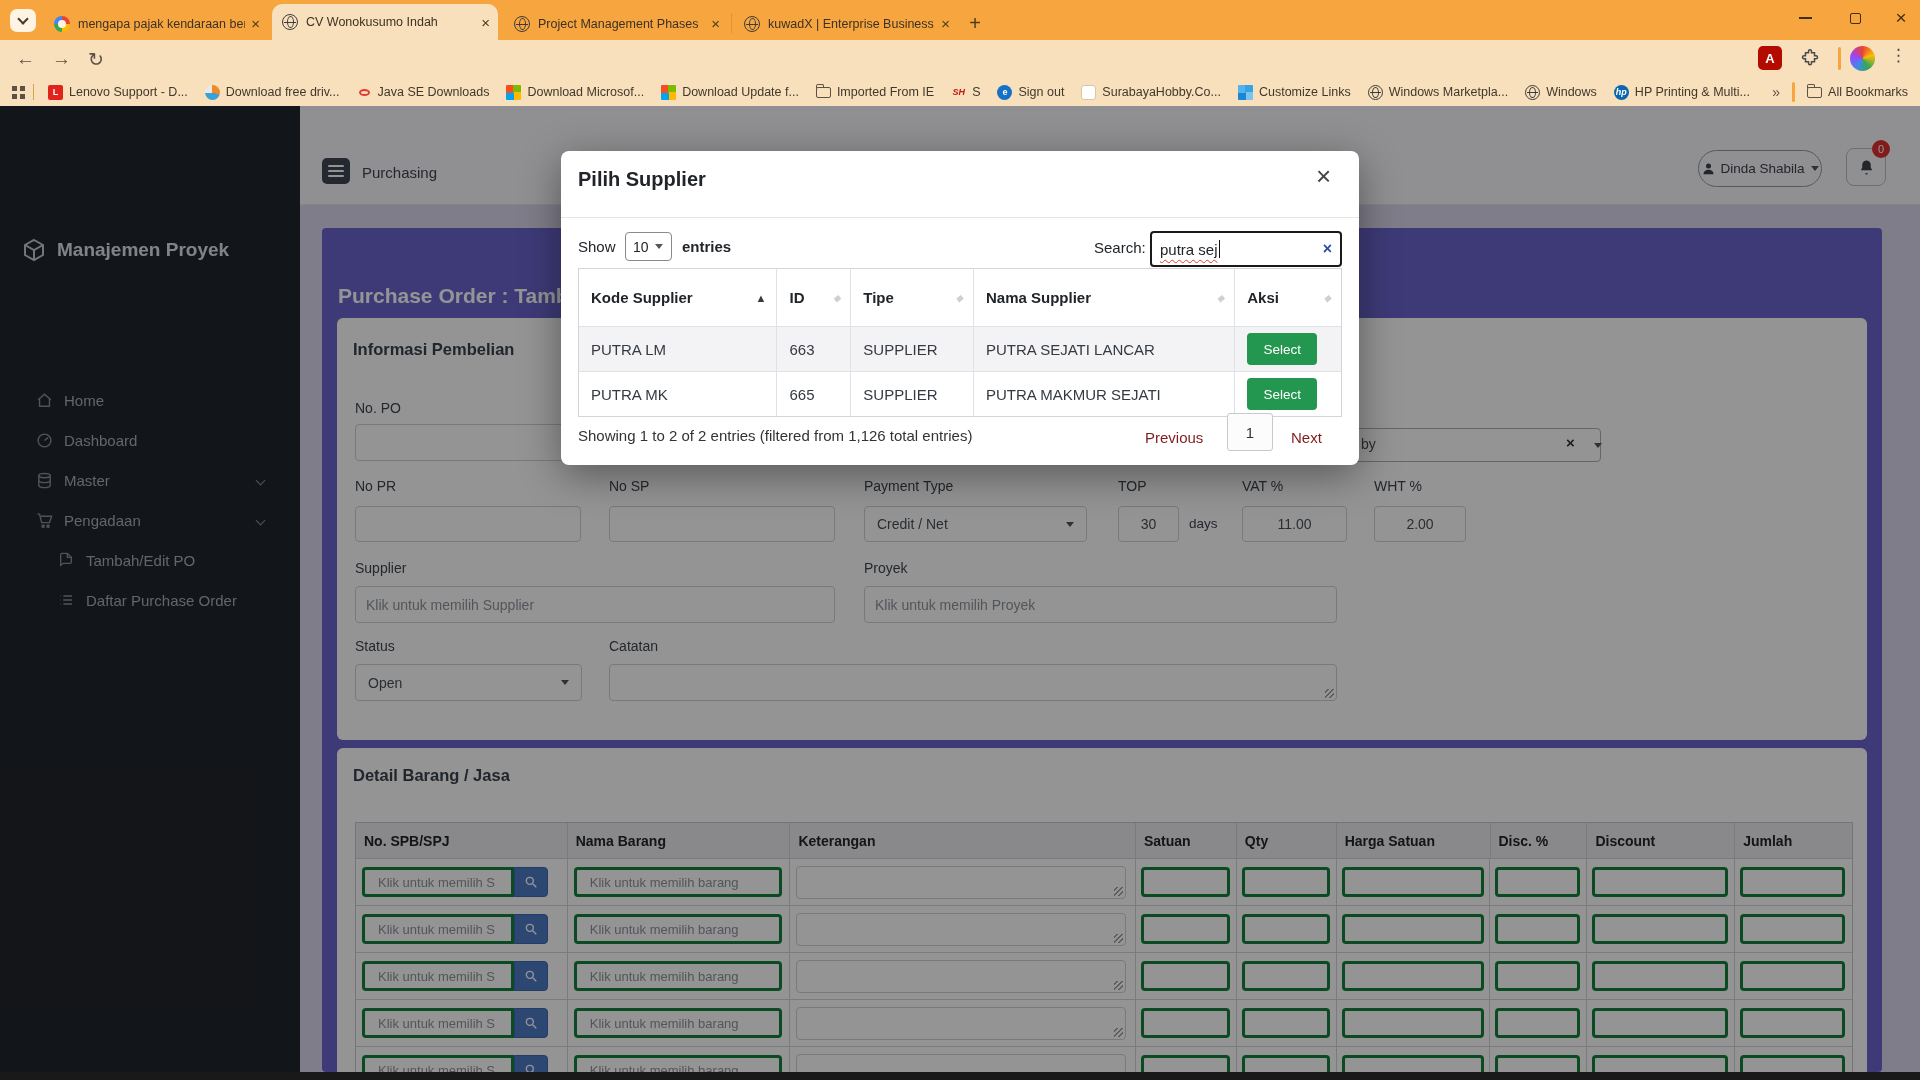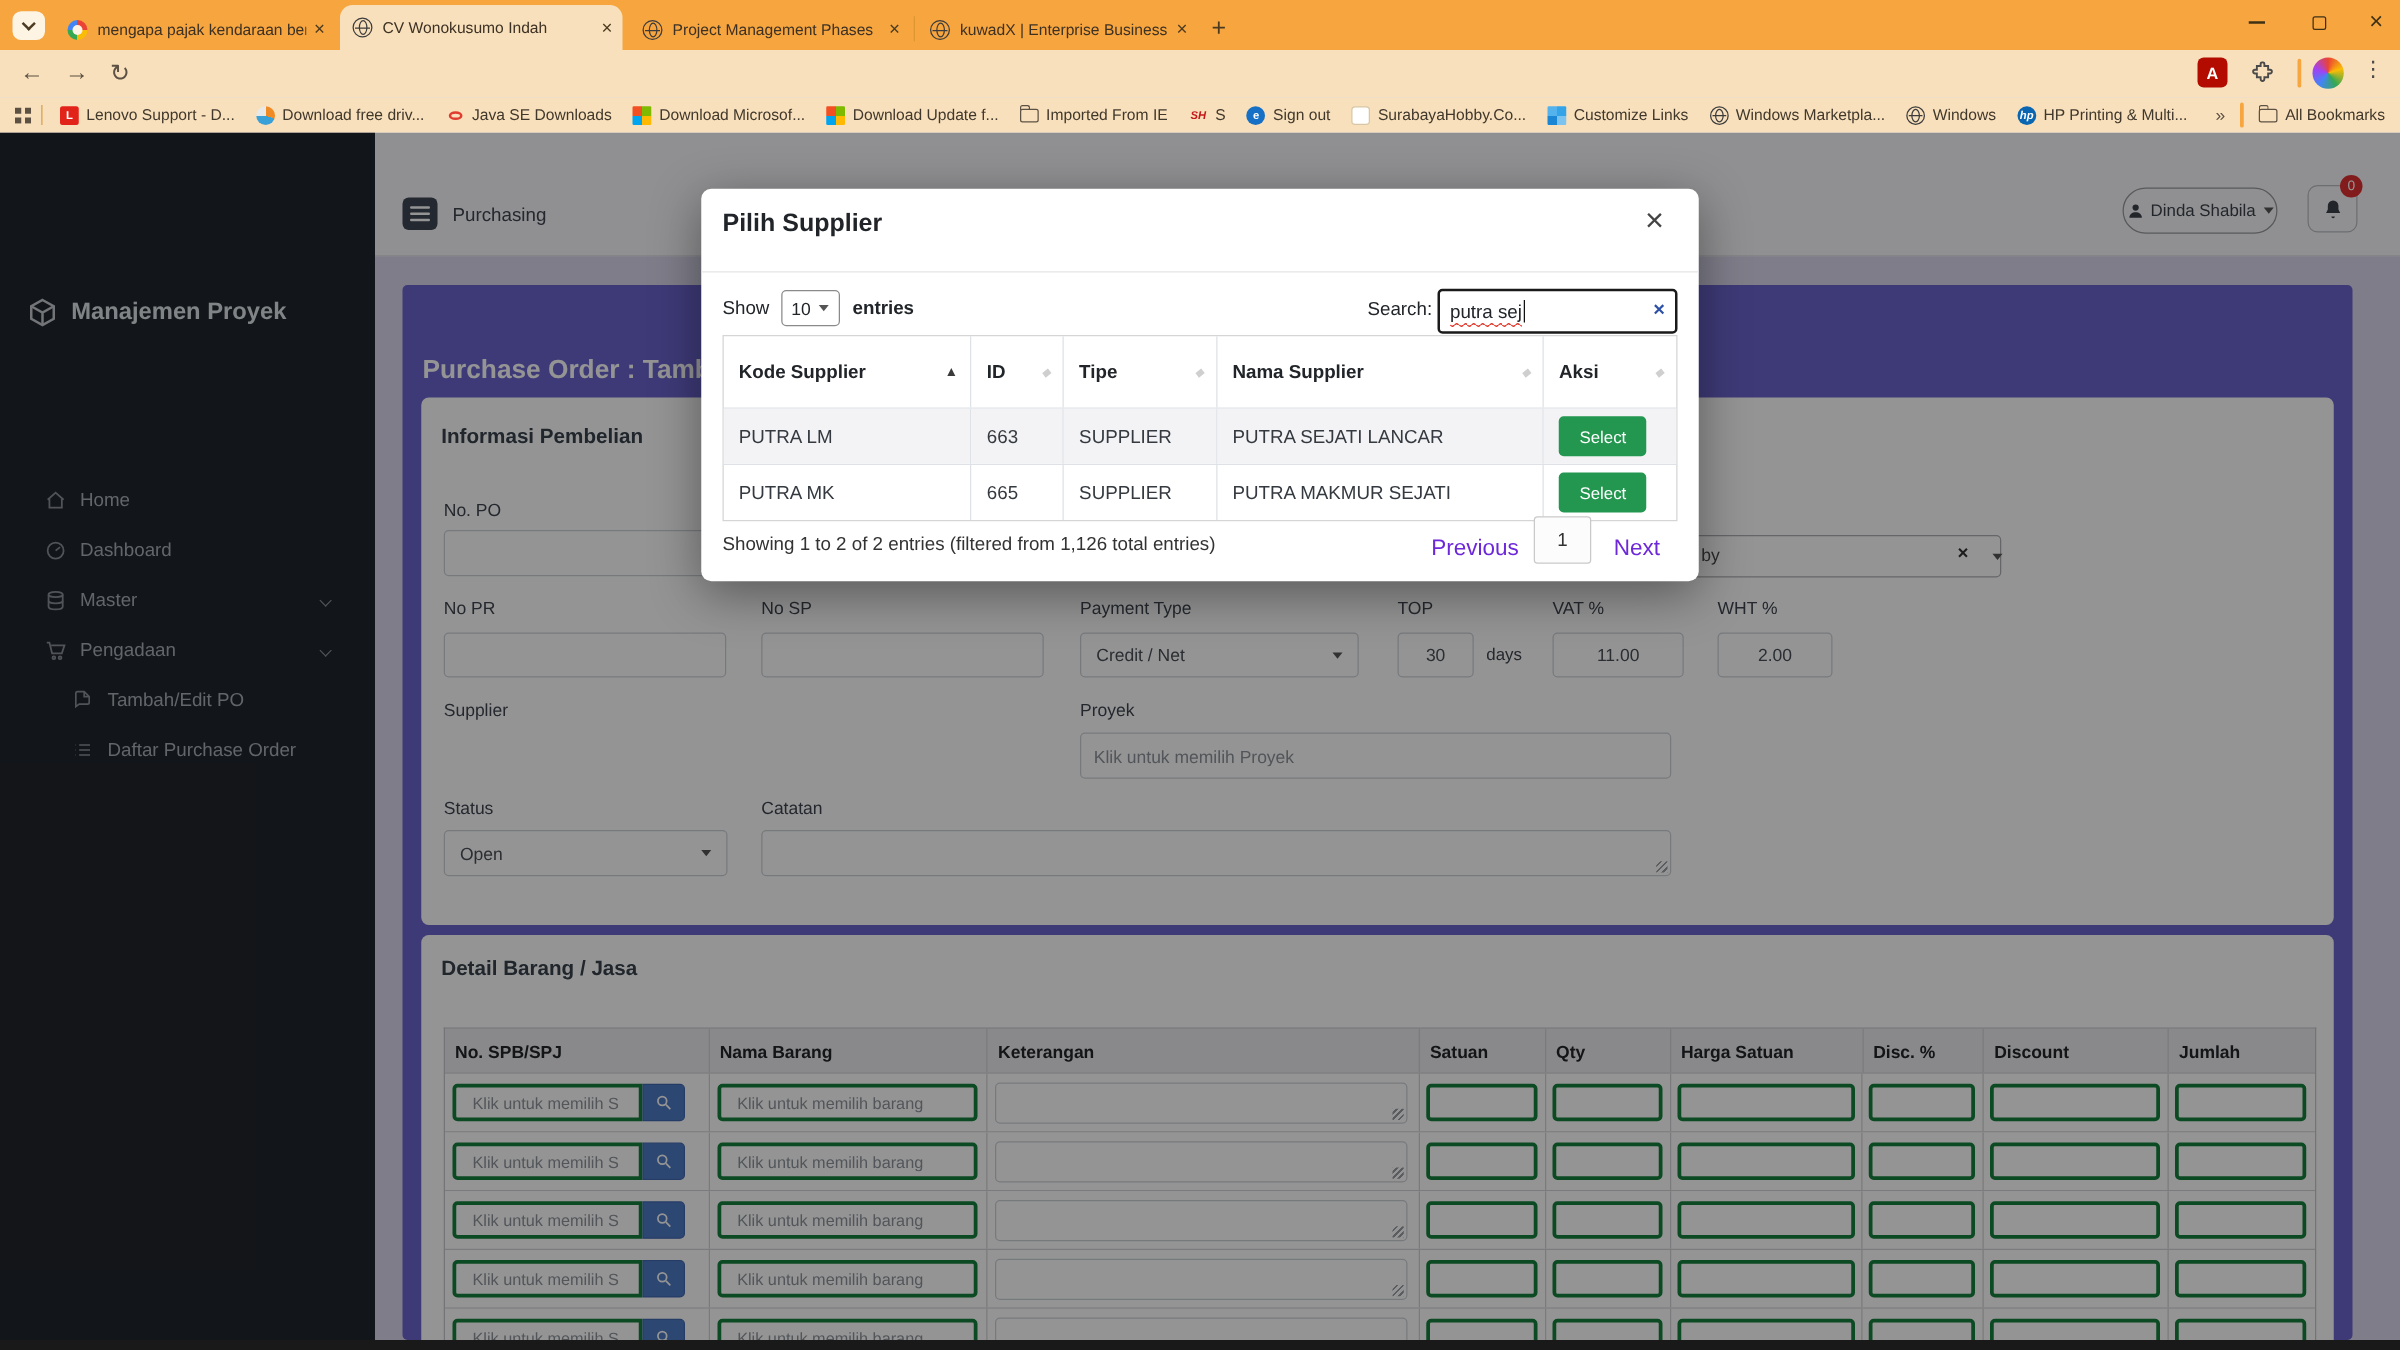--- a/index.html
+++ b/index.html
@@ -154,21 +154,21 @@
   .mtd{height:44px;font-size:15px;color:#343a40;}
   .mc{border-right:1px solid #dee2e6;display:flex;align-items:center;padding-left:12px;position:relative;}
   .mc:last-child{border-right:none;}
   .mc1{width:199px;} .mc2{width:74px;} .mc3{width:123px;} .mc4{width:262px;} .mc5{width:106px;}
   .mtd.odd{background:#f3f3f5;}
   .sort-up{position:absolute;right:10px;font-size:11px;color:#3a3a3a;}
   .sort-none{position:absolute;right:10px;font-size:9px;color:#cfcfcf;}
   .selbtn{height:32px;width:70px;background:#23964f;border-radius:4px;color:#fff;font-size:13.5px;
     display:flex;align-items:center;justify-content:center;}
   #m-info{position:absolute;left:17px;top:276px;font-size:15px;color:#333;}
-  .pgtxt{position:absolute;top:268px;font-size:18px;color:#6d28d9;line-height:38px;}
+  .pgtxt{position:absolute;top:268px;font-size:15px;color:#7f1d1d;line-height:38px;}
   .pgbox{position:absolute;left:666px;top:262px;width:46px;height:38px;border:1px solid #c9c9c9;border-radius:3px;
     background:#fcfcfc;display:flex;align-items:center;justify-content:center;font-size:15px;color:#333;}
 
   #bottomstrip{position:absolute;left:0;top:1072px;width:1920px;height:8px;background:#191919;z-index:55;}
 </style>
 </head>
 <body>
 
 <div id="screen">
 
@@ -280,20 +280,21 @@
       </div>
       <div class="flabel" style="left:781px;top:160px;">TOP</div>
       <input class="inp" style="left: 781px; top: 188px; width: 61px; height: 36px; text-align: center; padding: 0px;" value="30">
       <div class="flabel" style="left:852px;top:198px;font-size:13.5px;">days</div>
       <div class="flabel" style="left:905px;top:160px;">VAT %</div>
       <input class="inp" style="left: 905px; top: 188px; width: 105px; height: 36px; text-align: center; padding: 0px;" value="11.00">
       <div class="flabel" style="left:1037px;top:160px;">WHT %</div>
       <input class="inp" style="left: 1037px; top: 188px; width: 92px; height: 36px; text-align: center; padding: 0px;" value="2.00">
 
       <div class="flabel" style="left:18px;top:242px;">Supplier</div>
+      <input class="inp" style="left: 18px; top: 268px; width: 480px; height: 37px;" placeholder="Klik untuk memilih Supplier">
       <div class="flabel" style="left:527px;top:242px;">Proyek</div>
       <input class="inp" style="left: 527px; top: 268px; width: 473px; height: 37px;" placeholder="Klik untuk memilih Proyek">
 
       <div class="flabel" style="left:18px;top:320px;">Status</div>
       <div class="fakesel" style="left:18px;top:346px;width:227px;height:37px;">
         <span>Open</span>
         <i class="caret"></i>
       </div>
       <div class="flabel" style="left:272px;top:320px;">Catatan</div>
       <div class="gripbox" style="left:272px;top:346px;width:728px;height:37px;">

